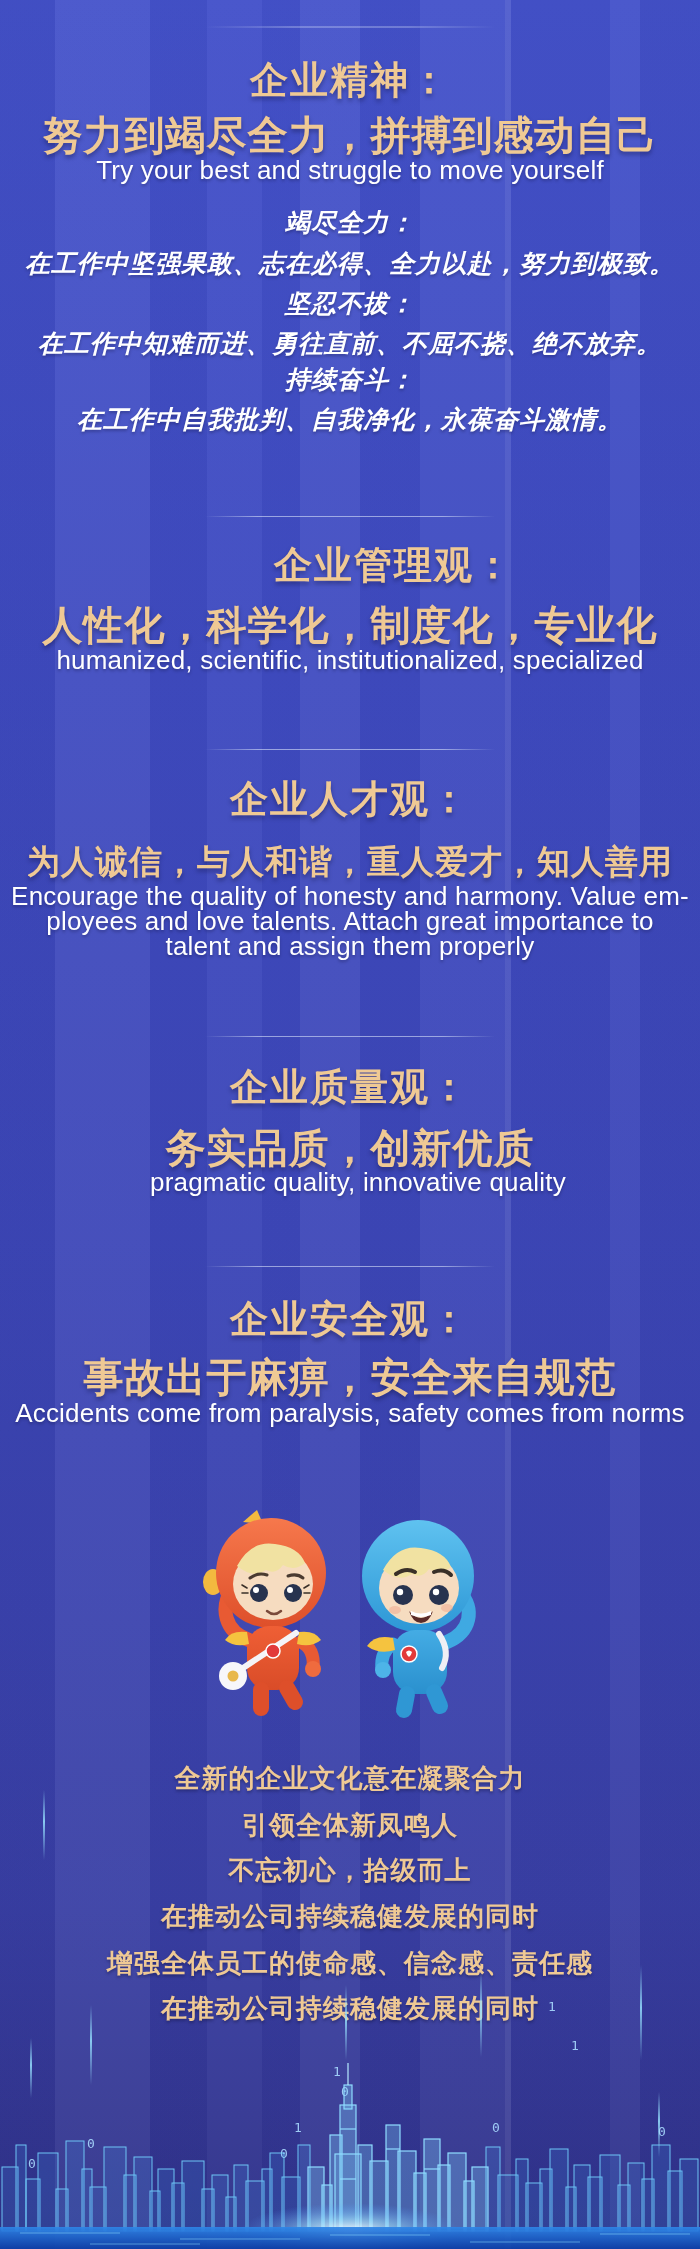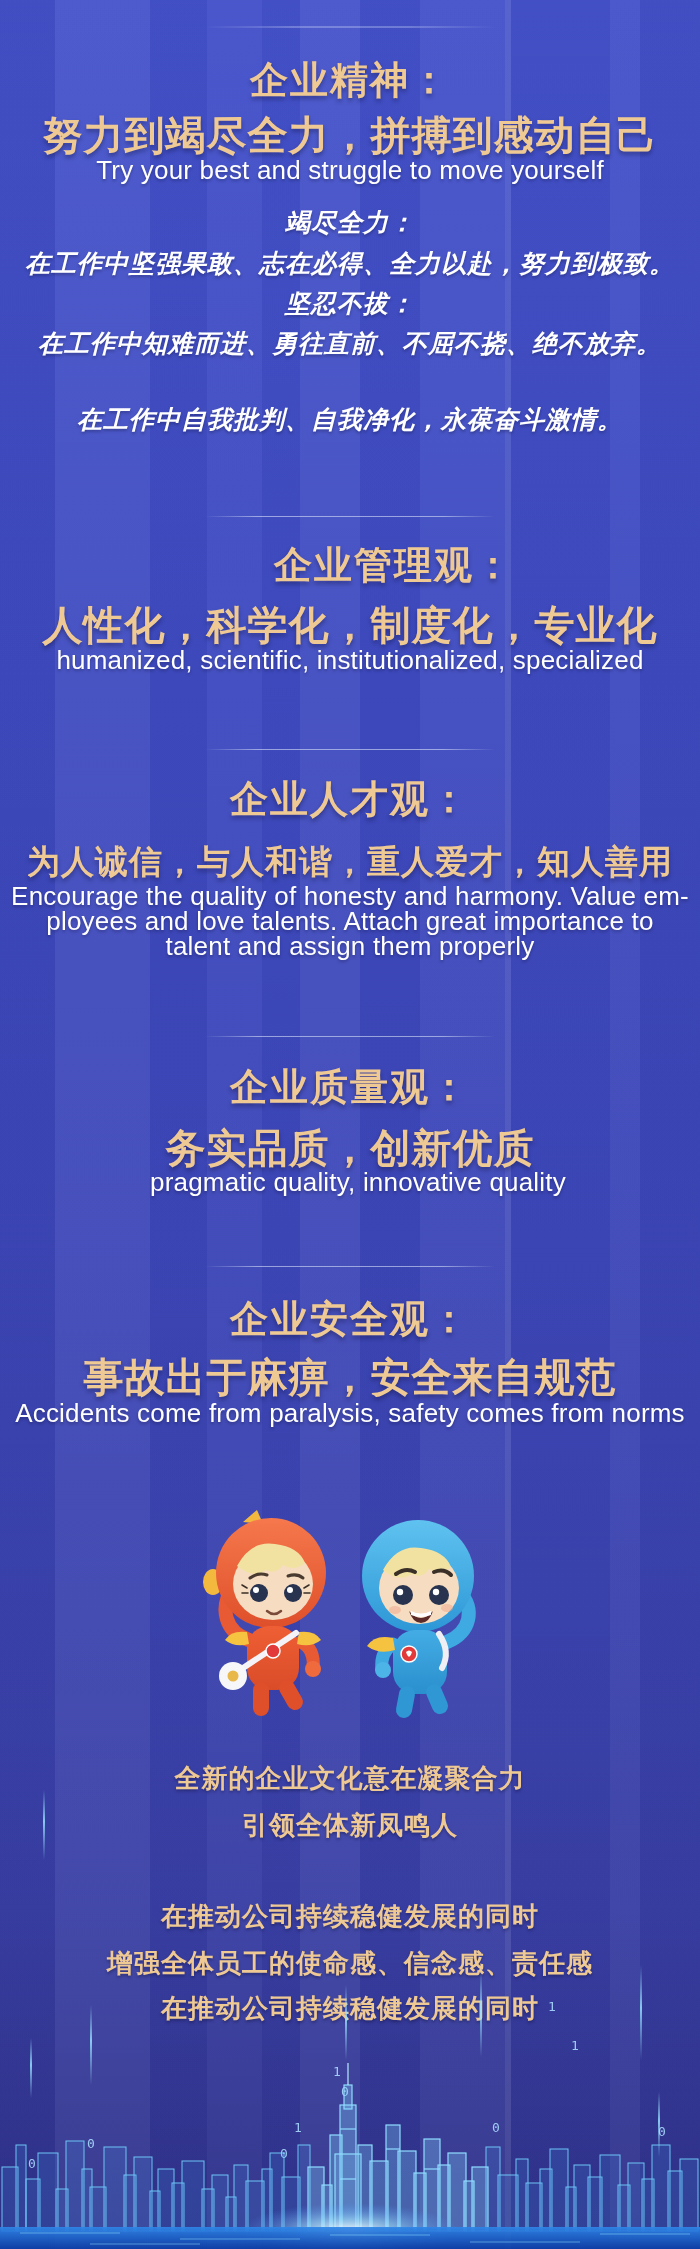--- a/index.html
+++ b/index.html
@@ -42,20 +42,21 @@
   <div class="top-streak"></div>
 
   <div class="line zh-title" style="top:55px;">企业精神：</div>
   <div class="line zh-headline" style="top:108px;">努力到竭尽全力，拼搏到感动自己</div>
   <div class="line en-sub" style="top:155px;">Try your best and struggle to move yourself</div>
 
   <div class="line body-line" style="top:206px;">竭尽全力：</div>
   <div class="line body-line" style="top:247px;">在工作中坚强果敢、志在必得、全力以赴，努力到极致。</div>
   <div class="line body-line" style="top:287px;">坚忍不拔：</div>
   <div class="line body-line" style="top:327px;">在工作中知难而进、勇往直前、不屈不挠、绝不放弃。</div>
+  <div class="line body-line" style="top:363px;">持续奋斗：</div>
   <div class="line body-line" style="top:403px;">在工作中自我批判、自我净化，永葆奋斗激情。</div>
 
   <div class="divider" style="top:516px;"></div>
 
   <div class="line zh-title" style="top:540px;padding-left:44px;">企业管理观：</div>
   <div class="line zh-headline" style="top:598px;">人性化，科学化，制度化，专业化</div>
   <div class="line en-sub" style="top:645px;">humanized, scientific, institutionalized, specialized</div>
 
   <div class="divider" style="top:749px;"></div>
 
@@ -150,20 +151,21 @@
       <path d="M236,134 q12,18 3,34" stroke="#EFEFF4" stroke-width="6" stroke-linecap="round" fill="none"></path>
       <circle cx="206" cy="154" r="8" fill="#E23A3A" stroke="#fff" stroke-width="1.5"></circle>
       <path d="M203,152 q3,-3 6,0 q-1,4 -3,5 q-2,-1 -3,-5 z" fill="#fff"></path>
       <path d="M204,194 l-3,16" stroke="#2F97D4" stroke-width="16" stroke-linecap="round"></path>
       <path d="M231,192 l6,14" stroke="#2F97D4" stroke-width="16" stroke-linecap="round"></path>
     </g>
   </svg>
 
   <div class="line footer-line" style="top:1761px;">全新的企业文化意在凝聚合力</div>
   <div class="line footer-line" style="top:1808px;">引领全体新凤鸣人</div>
+  <div class="line footer-line" style="top:1853px;">不忘初心，拾级而上</div>
   <div class="line footer-line" style="top:1899px;">在推动公司持续稳健发展的同时</div>
   <div class="line footer-line" style="top:1946px;">增强全体员工的使命感、信念感、责任感</div>
   <div class="line footer-line" style="top:1991px;">在推动公司持续稳健发展的同时</div>
 
   <div class="streak" style="left:43px;top:1790px;height:70px;"></div>
   <div class="streak" style="left:90px;top:2005px;height:80px;"></div>
   <div class="streak" style="left:345px;top:1985px;height:75px;"></div>
   <div class="streak" style="left:480px;top:1972px;height:85px;"></div>
   <div class="streak" style="left:640px;top:1965px;height:95px;"></div>
   <div class="streak" style="left:658px;top:2092px;height:65px;"></div>

